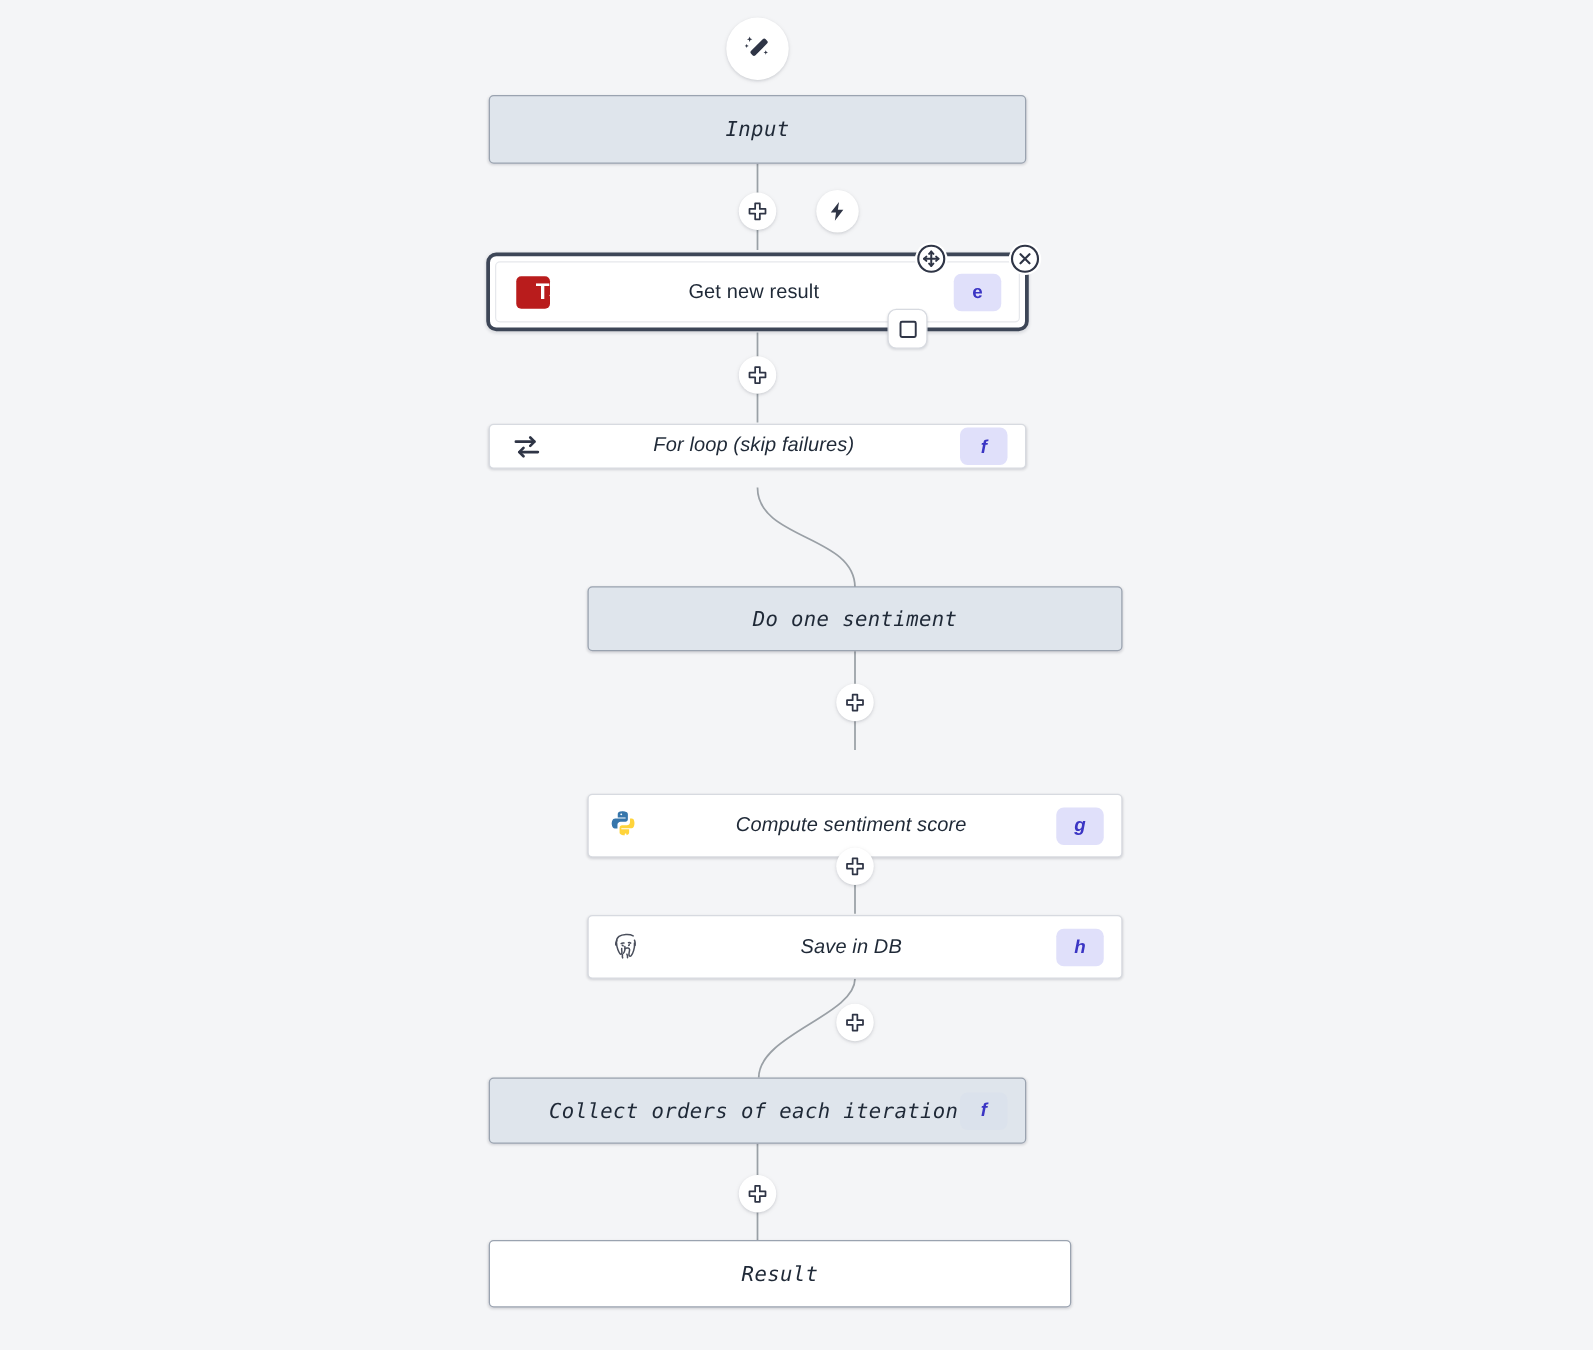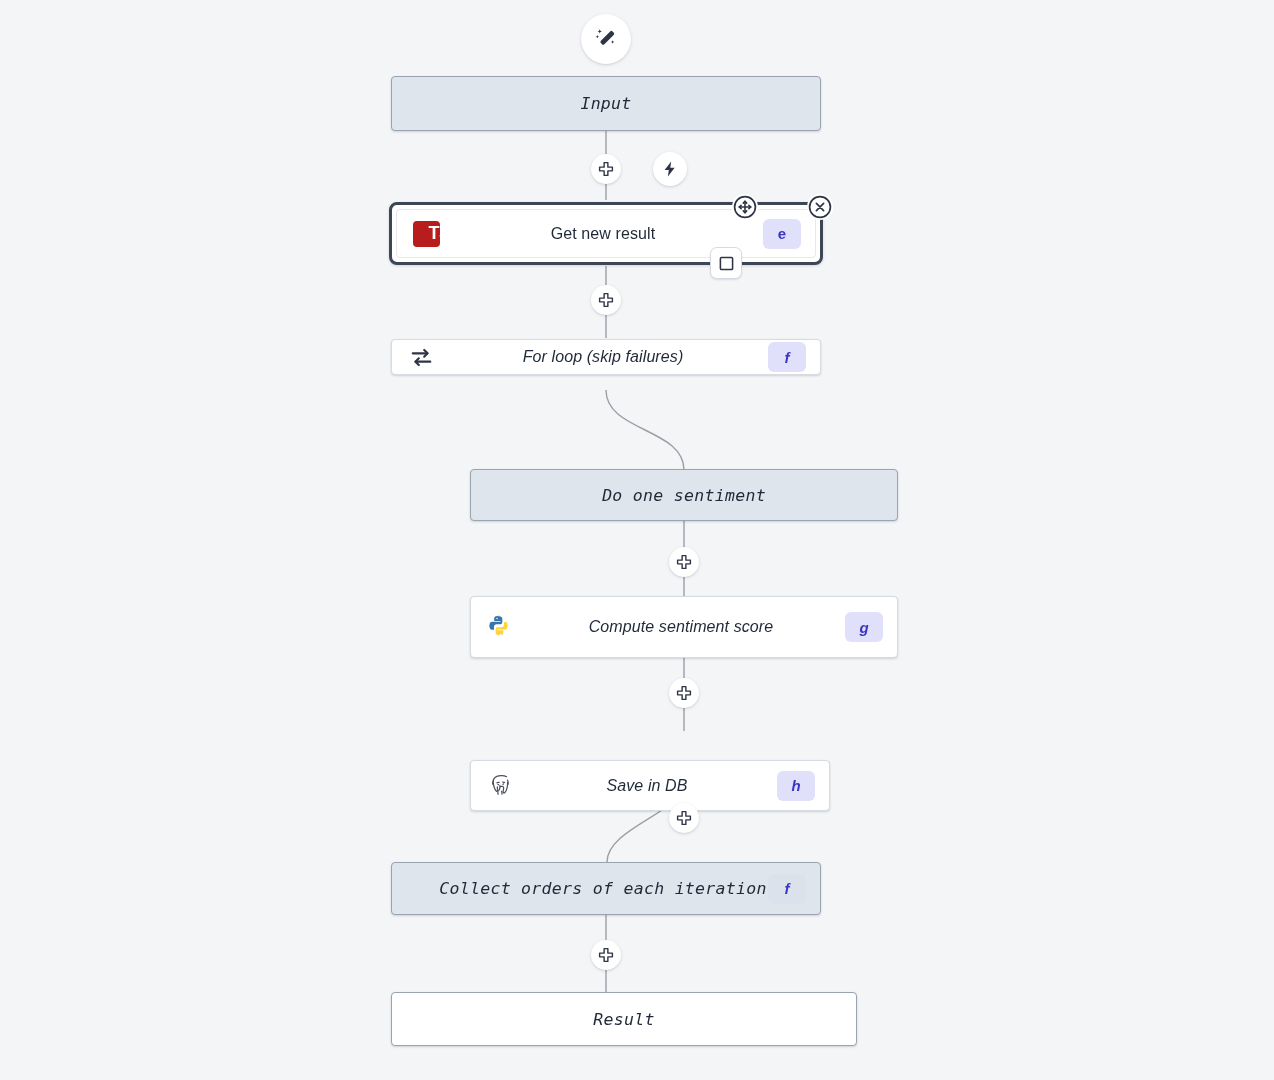--- a/index.html
+++ b/index.html
@@ -263,38 +263,38 @@
   <div class="node virtual" id="n-do-one-iteration" style="left:470px; top:469px; width:428px; height:52px;">
     <span class="node-label mono">Do one sentiment</span>
   </div>
 
   <div class="circle-btn plus-btn" style="left:669px; top:547px;">
     <svg width="16" height="16" viewBox="0 0 24 24">
       <path d="M9.2 2.4h5.6v6.8h6.8v5.6h-6.8v6.8H9.2v-6.8H2.4V9.2h6.8z" fill="#ffffff" stroke="#2f3546" stroke-width="2.1" stroke-linejoin="round"></path>
     </svg>
   </div>
 
-  <div class="node step" id="n-compute" style="left:470px; top:596px; width:428px; height:62px;">
+  <div class="node step" id="n-compute" style="left:470px; top:635px; width:428px; height:51px;">
     <span class="node-icon">
       <svg width="27" height="27" viewBox="0 0 24 24">
         <path d="M11.9 1.6c-1.6 0-2.9.16-3.9.44-1.1.3-1.6.95-1.6 1.9v2.3h5.6v.75H4.6c-1.0 0-1.85.6-2.2 1.75-.4 1.3-.42 2.15 0 3.5.32 1.05.9 1.8 1.9 1.8h1.9v-2.7c0-1.15.98-2.15 2.2-2.15h3.5c.95 0 1.7-.8 1.7-1.75V3.94c0-.93-.78-1.63-1.7-1.79-.58-.1-1.2-.15-1.8-.15l-.2-.4zm-3.0 1.7c.36 0 .65.3.65.67a.66.66 0 0 1-.65.66.66.66 0 0 1-.66-.66c0-.37.3-.67.66-.67z" fill="#3776ab"></path>
         <path d="M15.1 7.0v2.6c0 1.2-1.0 2.2-2.2 2.2H9.4c-.93 0-1.7.8-1.7 1.75v3.3c0 .93.8 1.48 1.7 1.75 1.08.32 2.12.38 3.4 0 .86-.25 1.7-.75 1.7-1.75v-2.3H8.95v-.75h7.35c1.0 0 1.38-.7 1.73-1.75.36-1.08.35-2.12 0-3.5-.25-1.0-.73-1.55-1.73-1.55h-1.2zm-3.1 10.6c.37 0 .66.3.66.66 0 .37-.3.67-.66.67a.67.67 0 0 1-.66-.67c0-.36.3-.66.66-.66z" fill="#ffd43b"></path>
       </svg>
     </span>
     <span class="node-label">Compute sentiment score</span>
     <span class="badge">g</span>
   </div>
 
   <div class="circle-btn plus-btn" style="left:669px; top:678px;">
     <svg width="16" height="16" viewBox="0 0 24 24">
       <path d="M9.2 2.4h5.6v6.8h6.8v5.6h-6.8v6.8H9.2v-6.8H2.4V9.2h6.8z" fill="#ffffff" stroke="#2f3546" stroke-width="2.1" stroke-linejoin="round"></path>
     </svg>
   </div>
 
-  <div class="node step" id="n-save-in-db" style="left:470px; top:760px; width:360px; height:51px;">
+  <div class="node step" id="n-save-in-db" style="left:470px; top:732px; width:428px; height:51px;">
     <span class="node-icon">
       <svg width="28" height="28" viewBox="0 0 24 24">
         <g fill="none" stroke="#4a4f5c" stroke-width="1.05" stroke-linecap="round" stroke-linejoin="round">
           <path d="M17.6 4.0c-1.3-.75-3.1-1.0-5.0-.9-1.9.1-3.6.55-4.7 1.35-1.2.85-1.75 2.2-1.75 3.9 0 1.6.35 3.3.95 5.0.45 1.3 1.0 2.35 1.5 2.9.35.4.75.5 1.0.25.3-.3.35-.9.25-1.75-.1-.8-.2-1.5-.1-2.0"></path>
           <path d="M12.0 12.75c.55-.4 1.35-.55 2.1-.35.6.15 1.0.55 1.05 1.05.05.6-.2 1.45-.35 2.25-.15.85-.15 1.6.15 2.0.3.4.8.35 1.25-.1.65-.65 1.3-2.0 1.75-3.6.5-1.8.7-3.6.55-5.0"></path>
           <path d="M9.4 9.3c.45-.35 1.15-.5 1.85-.35"></path>
           <path d="M15.9 9.0c-.4-.3-.95-.4-1.5-.3"></path>
           <path d="M10.1 10.5c.3 0 .55.15.6.4"></path>
           <path d="M15.0 10.2c-.25.05-.45.25-.45.5"></path>
           <path d="M11.9 11.4c.1.9.1 1.9-.1 2.7-.2.85-.55 1.5-.95 1.85"></path>

